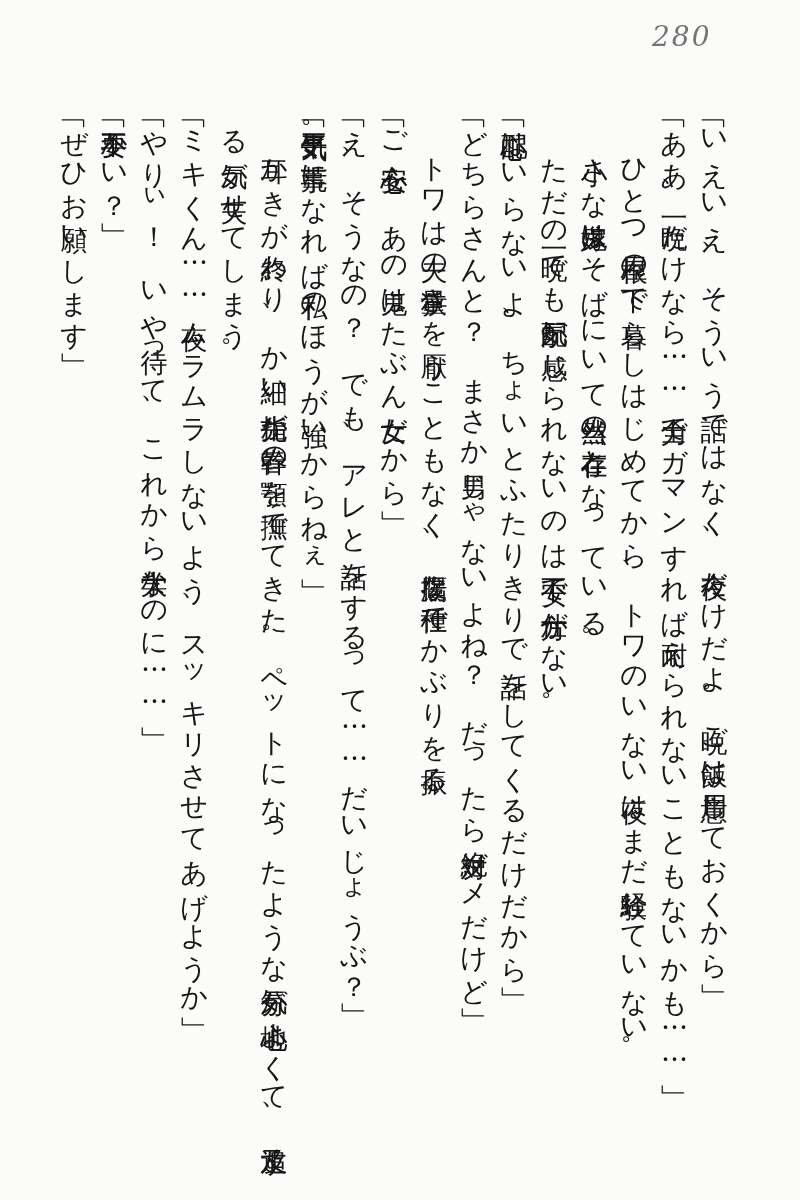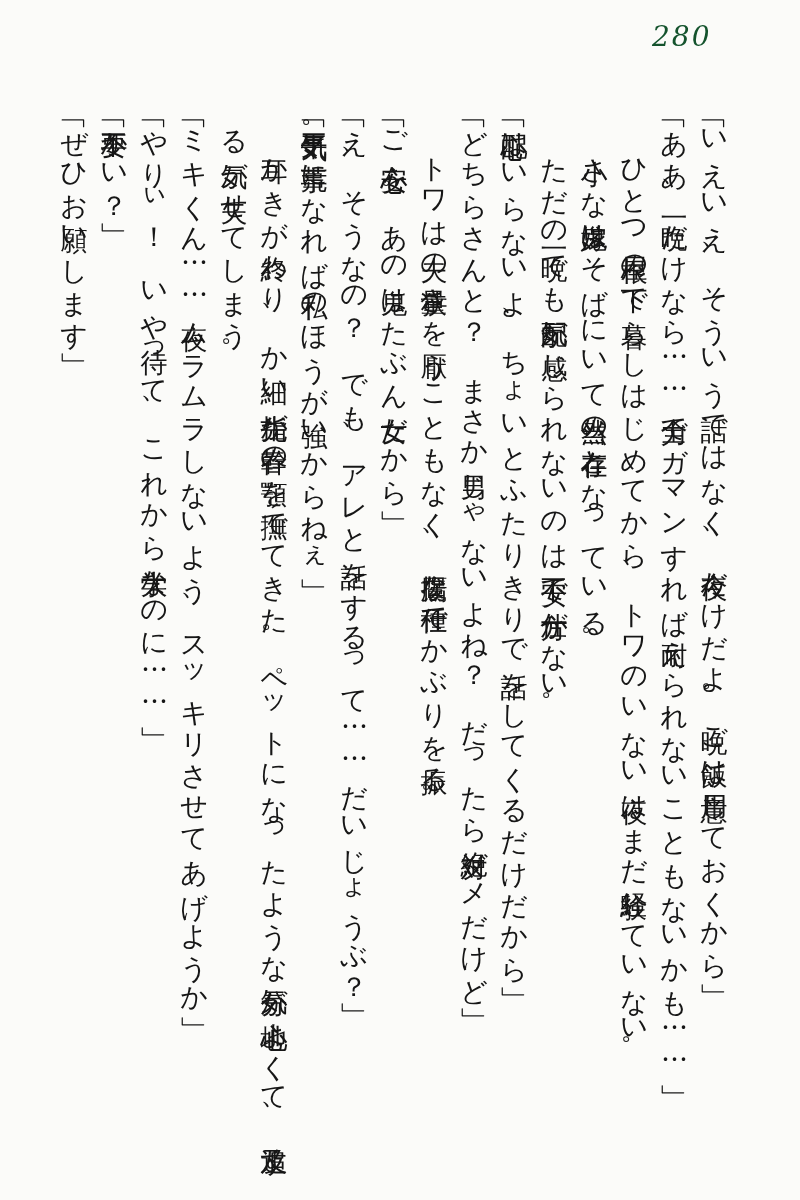--- a/index.html
+++ b/index.html
@@ -17,21 +17,21 @@
     background: #fbfbf9;
   }
   .page-number {
     position: absolute;
     top: 20px;
     left: 652px;
     font-family: "DejaVu Serif", "Liberation Serif", serif;
     font-style: italic;
     font-size: 28px;
     letter-spacing: 2px;
-    color: #14532d;
+    color: #737373;
   }
   .text-block {
     position: absolute;
     top: 111px;
     right: 66px;
     width: 684px;
     height: 1078px;
     writing-mode: vertical-rl;
     -webkit-writing-mode: vertical-rl;
     text-orientation: upright;

